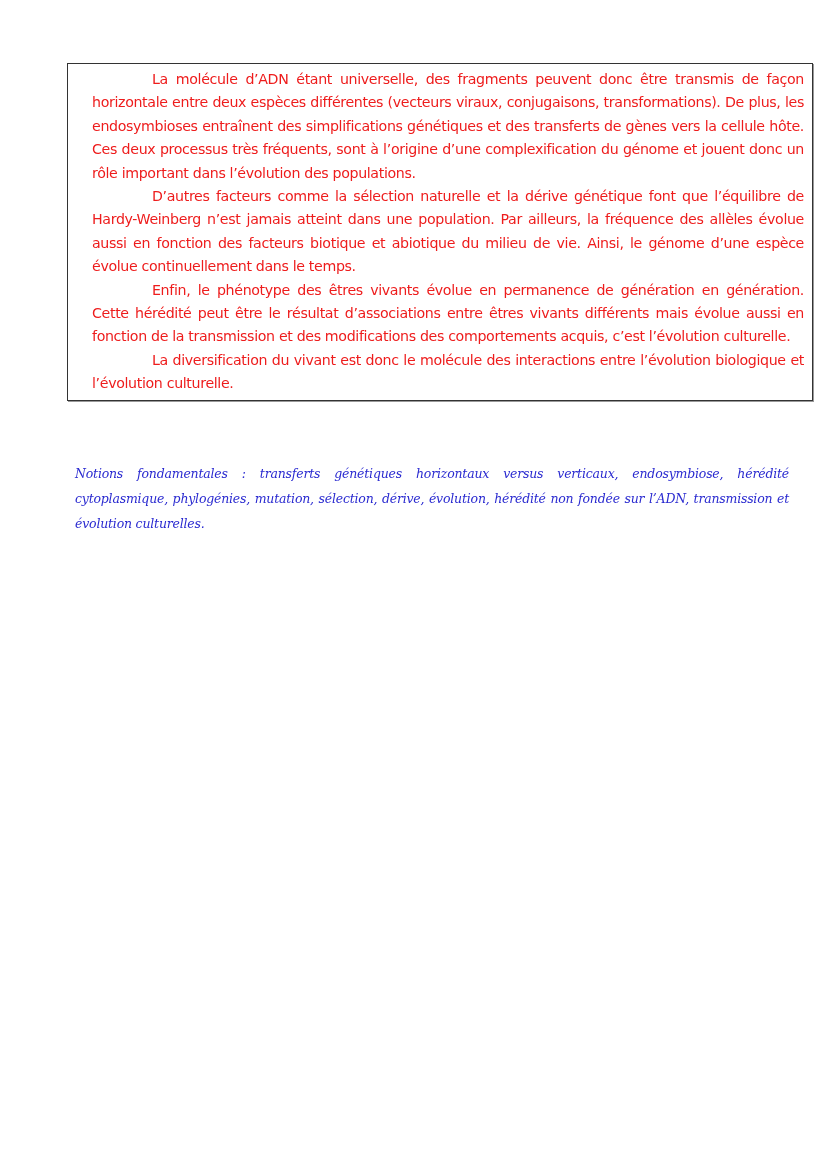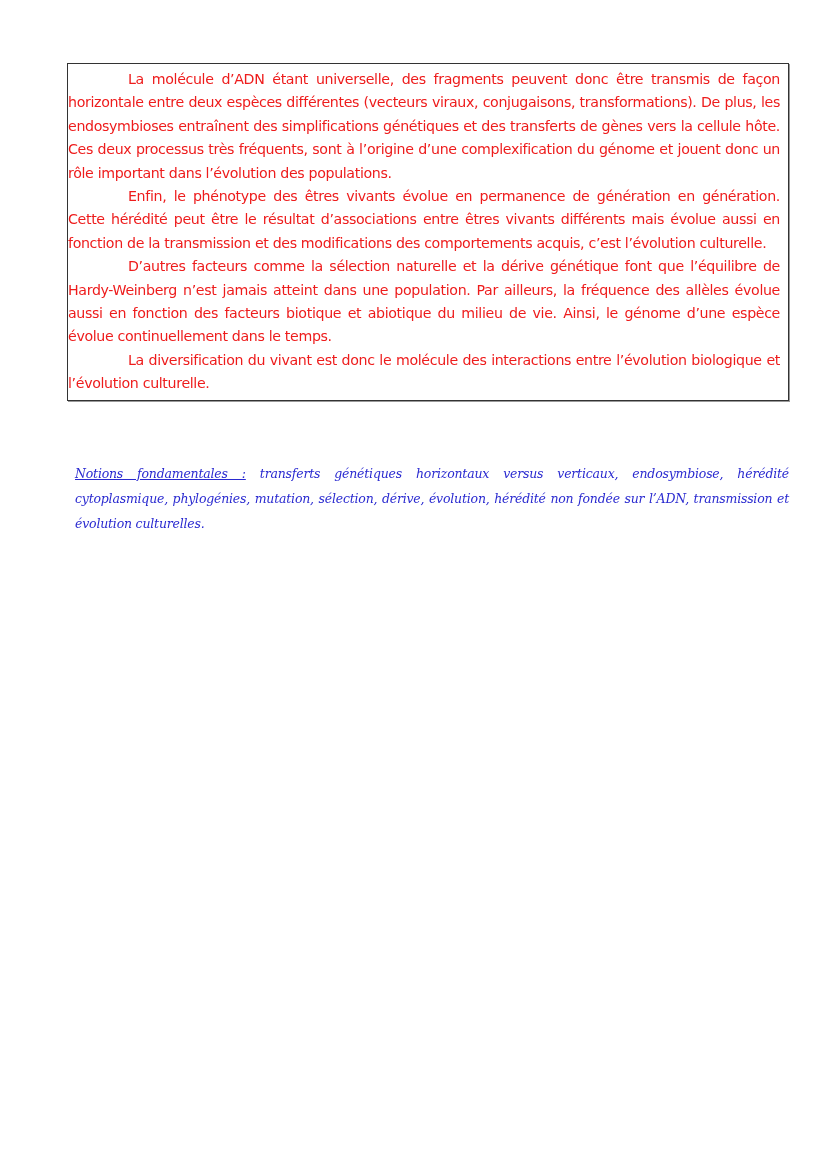--- a/index.html
+++ b/index.html
@@ -1,39 +1,39 @@
 <!DOCTYPE html>
 <html><head>
   <meta charset="utf-8">
   <style>
     html, body { margin: 0; padding: 0; background: #ffffff; }
     body { width: 828px; height: 1171px; position: relative; overflow: hidden; }
     .page { position: absolute; left: 0; top: 0; width: 828px; height: 1171px; background: #fff; }
     .box {
       position: absolute; left: 67px; top: 63px; width: 712px;
-      border: 1px solid #333; padding: 4px 8px 4px 0;
+      border: 1px solid #333; padding: 4px 8px 4px 24px;
       box-shadow: 1px 1px 0 #999;
       font-family: "DejaVu Sans", sans-serif; font-size: 14.2px; line-height: 23.4px;
       color: #ee1c1c; text-align: justify;
       letter-spacing: -0.35px;
     }
     .box p { margin: 0; text-indent: 60px; }
     .notions {
       position: absolute; left: 75px; top: 461px; width: 714px;
       font-family: "DejaVu Serif", serif; font-style: italic;
       font-size: 12.5px; line-height: 25px; color: #2a2ad0;
       text-align: justify; letter-spacing: -0.2px;
     }
-    .notions .lbl { text-decoration: underline; }
+    .notions .lbl { }
   </style>
 </head>
 <body>
 
 <div class="page">
   <div class="box">
     <p>La molécule d’ADN étant universelle, des fragments peuvent donc être transmis de façon horizontale entre deux espèces différentes (vecteurs viraux, conjugaisons, transformations). De plus, les endosymbioses entraînent des simplifications génétiques et des transferts de gènes vers la cellule hôte. Ces deux processus très fréquents, sont à l’origine d’une complexification du génome et jouent donc un rôle important dans l’évolution des populations.</p>
+    <p>D’autres facteurs comme la sélection naturelle et la dérive génétique font que l’équilibre de Hardy-Weinberg n’est jamais atteint dans une population. Par ailleurs, la fréquence des allèles évolue aussi en fonction des facteurs biotique et abiotique du milieu de vie. Ainsi, le génome d’une espèce évolue continuellement dans le temps.</p>
     <p>Enfin, le phénotype des êtres vivants évolue en permanence de génération en génération. Cette hérédité peut être le résultat d’associations entre êtres vivants différents mais évolue aussi en fonction de la transmission et des modifications des comportements acquis, c’est l’évolution culturelle.</p>
-    <p>D’autres facteurs comme la sélection naturelle et la dérive génétique font que l’équilibre de Hardy-Weinberg n’est jamais atteint dans une population. Par ailleurs, la fréquence des allèles évolue aussi en fonction des facteurs biotique et abiotique du milieu de vie. Ainsi, le génome d’une espèce évolue continuellement dans le temps.</p>
     <p>La diversification du vivant est donc le molécule des interactions entre l’évolution biologique et l’évolution culturelle.</p>
   </div>
 
   <div class="notions"><span class="lbl">Notions fondamentales :</span><span> transferts génétiques horizontaux versus verticaux, endosymbiose, hérédité cytoplasmique, phylogénies, mutation, sélection, dérive, évolution, hérédité non fondée sur l’ADN, transmission et évolution culturelles.</span></div>
 </div>
 
 </body></html>

